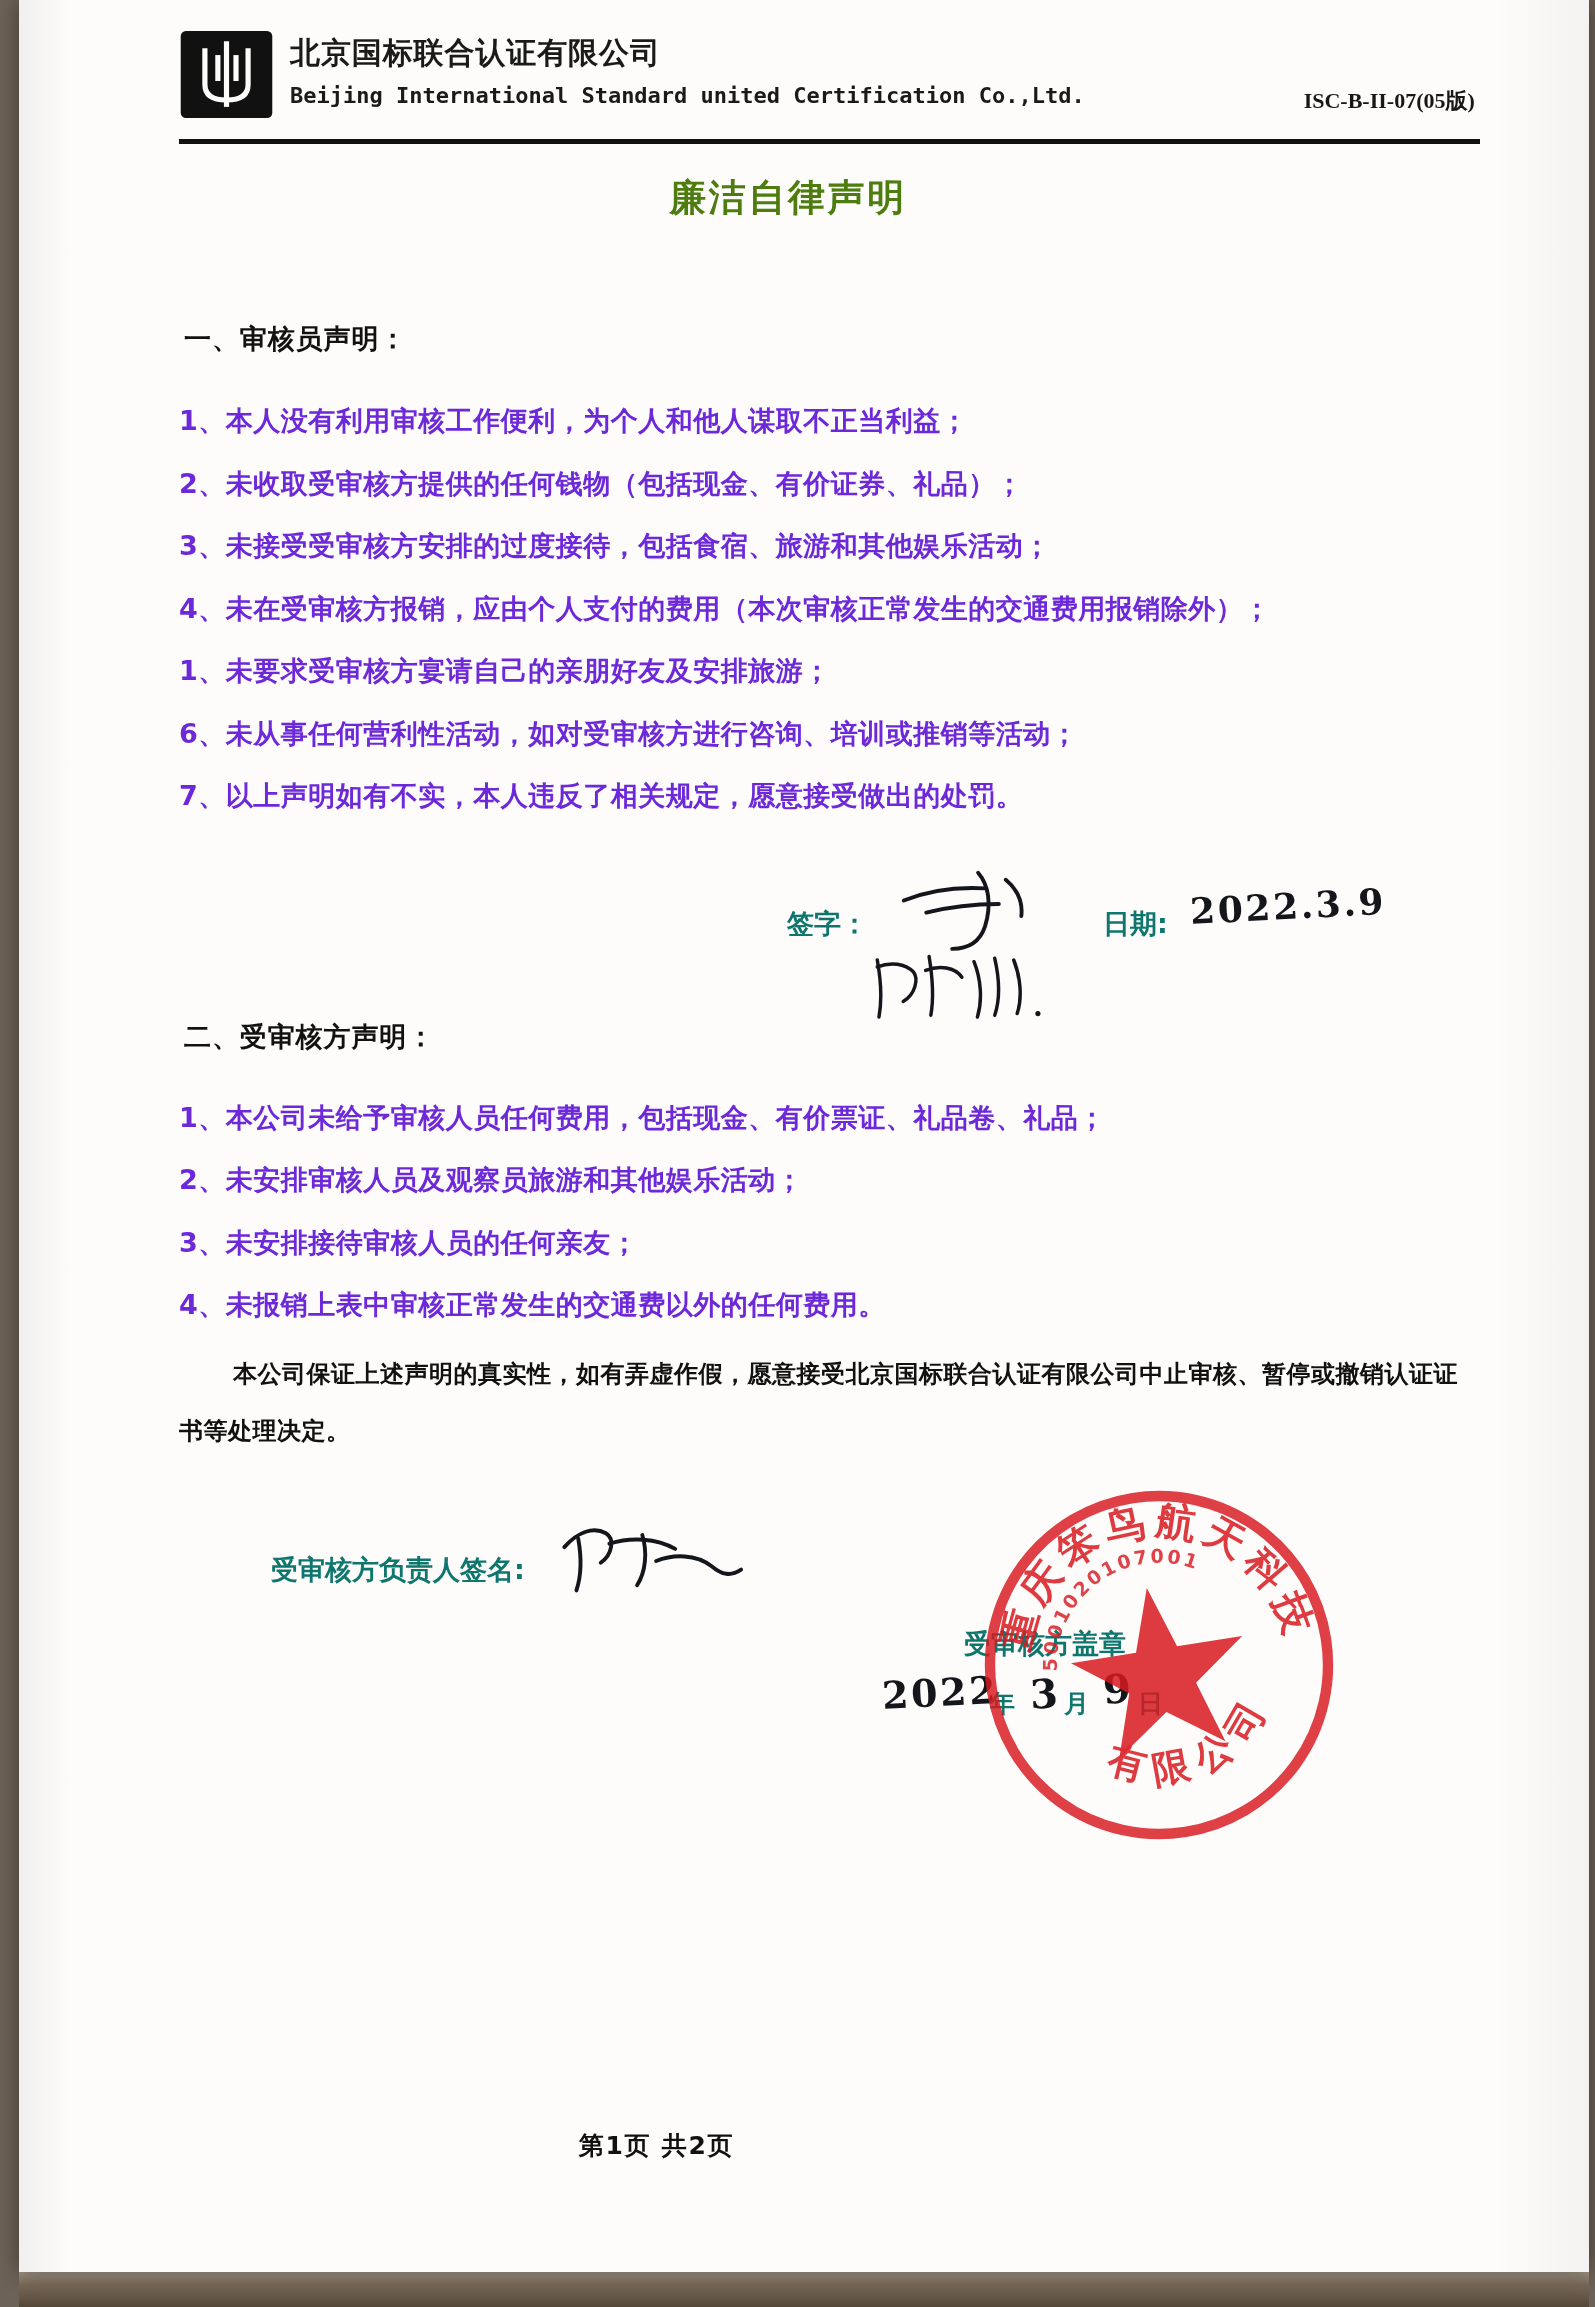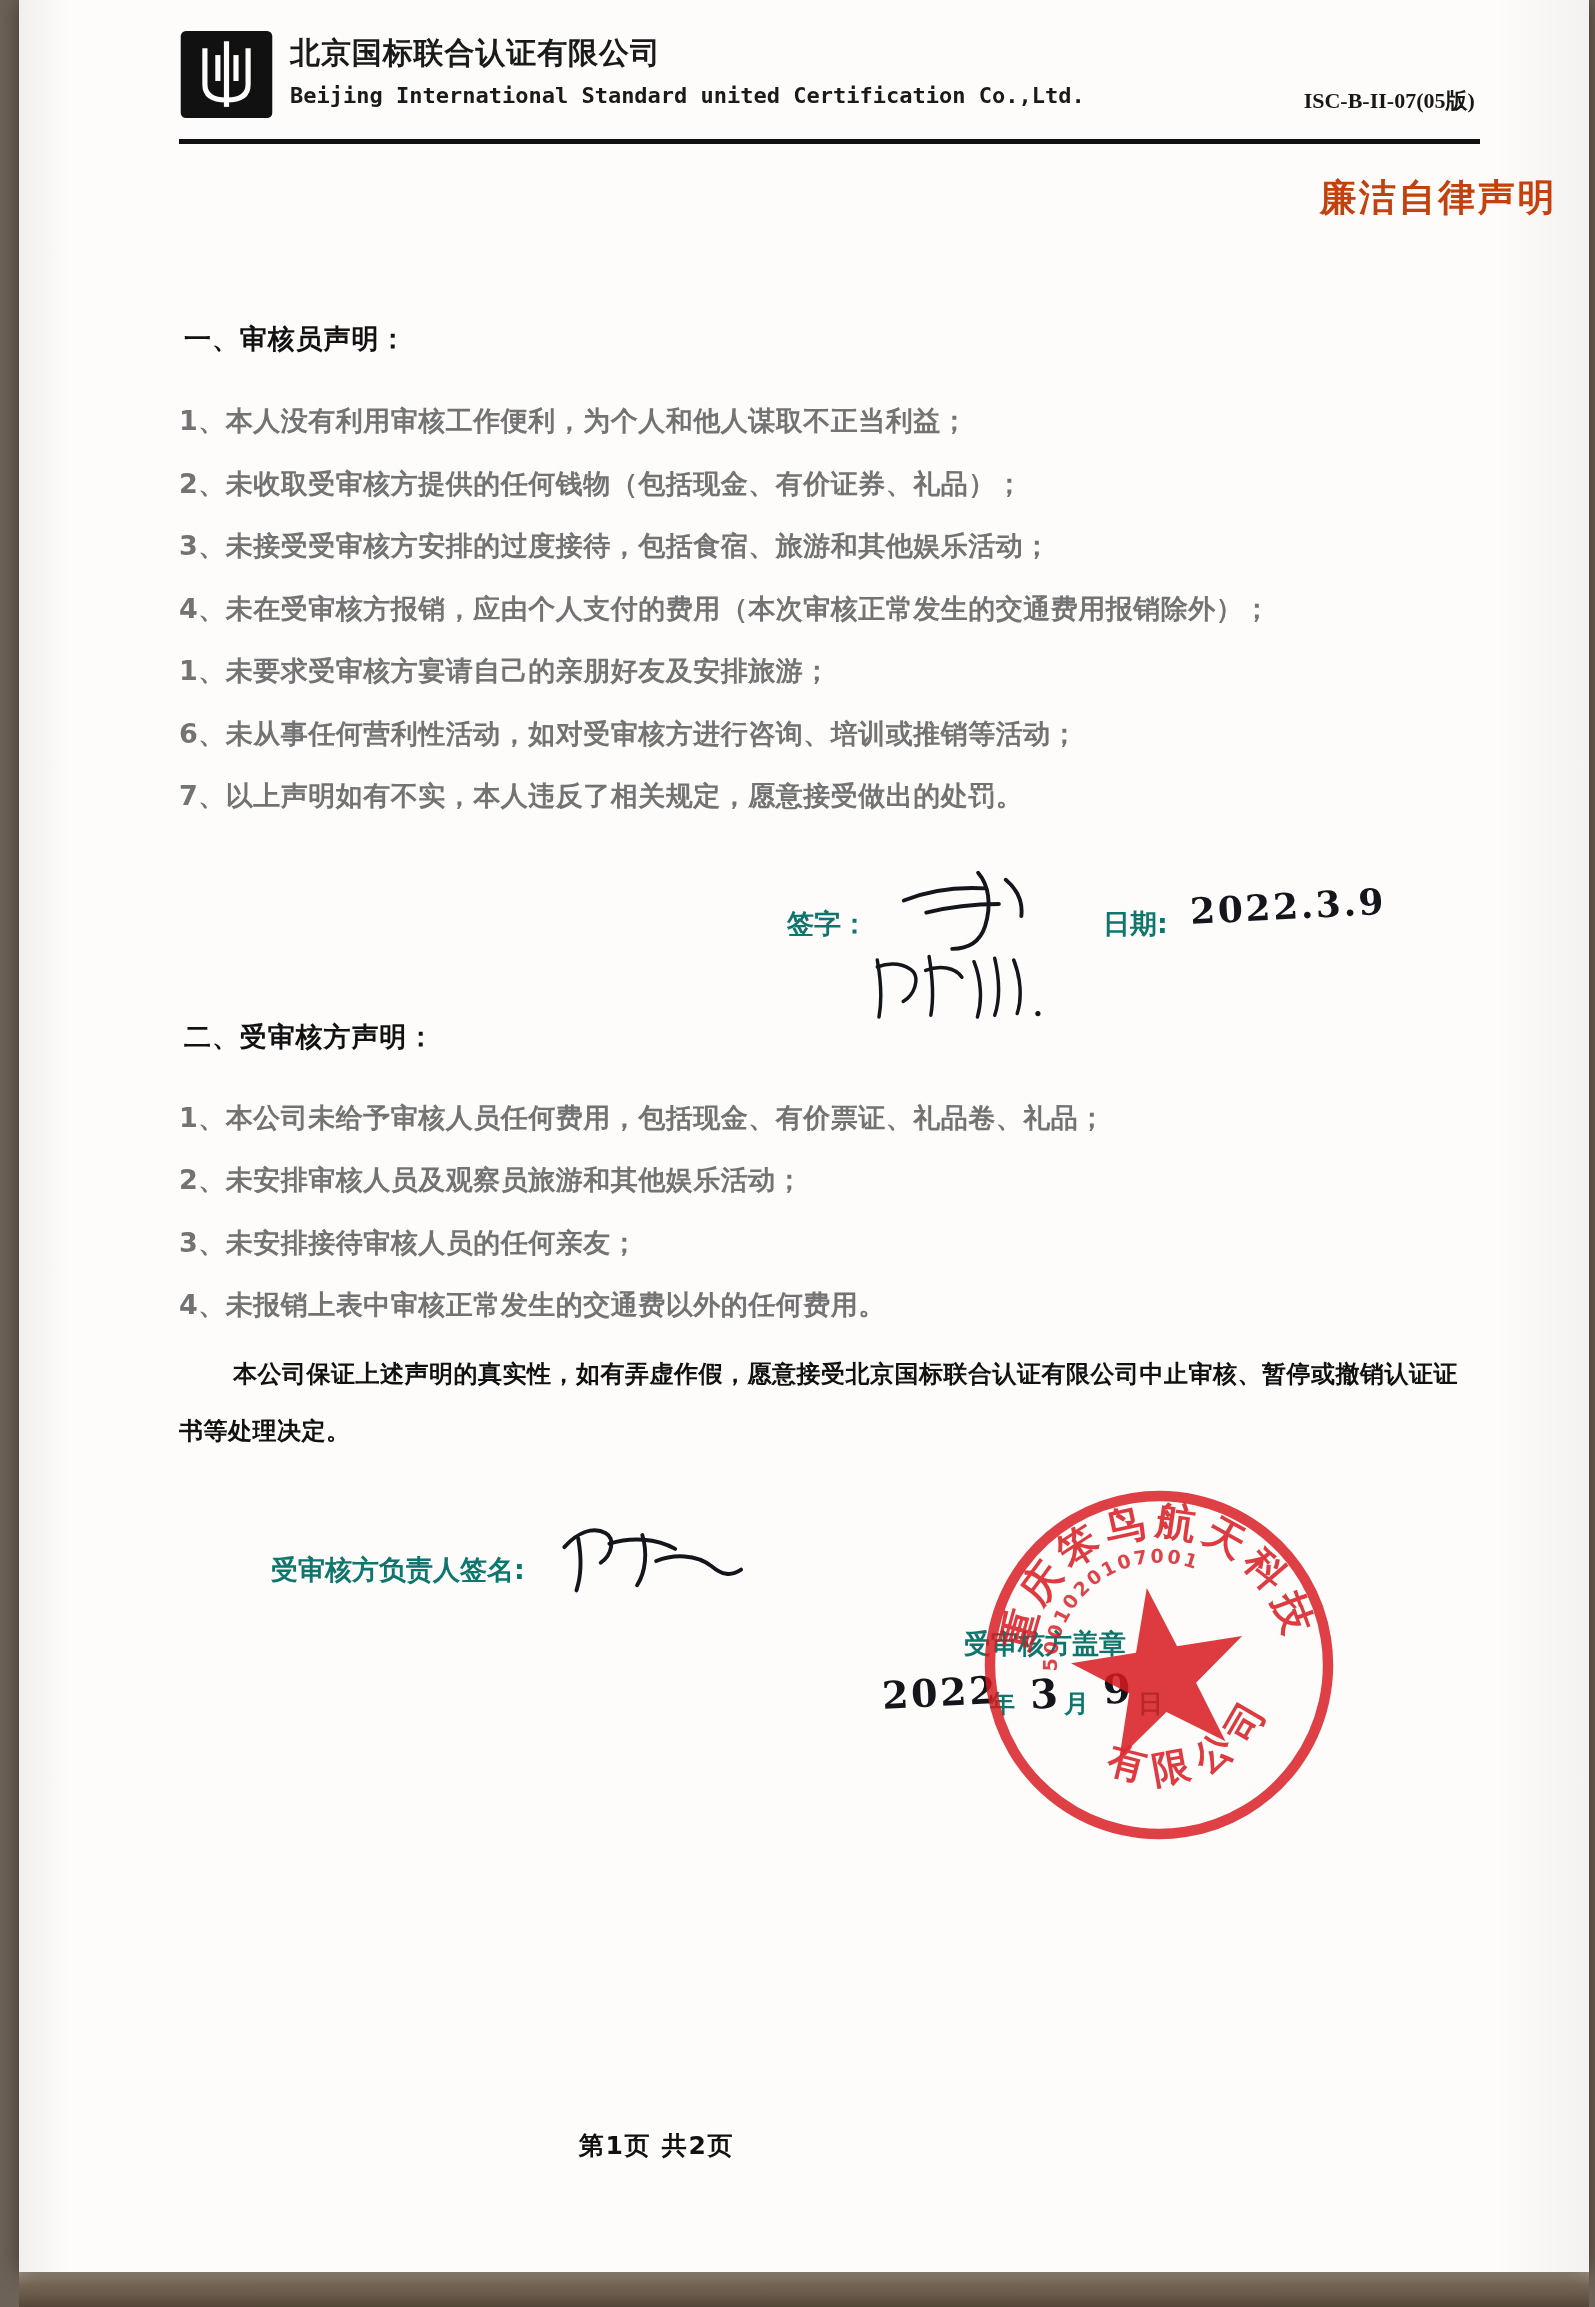--- a/index.html
+++ b/index.html
@@ -105,41 +105,41 @@
     height: 5.2px;
     background: #111;
   }
 
   
   .doc-title {
     position: absolute;
     left: 0;
     top: 173px;
     width: 1538px;
-    text-align: right;
+    text-align: center;
     font-size: 37px;
     font-weight: 700;
     letter-spacing: 2.6px;
-    color: #c2410c;
+    color: #4d7c0f;
   }
 
   
   .section-head {
     position: absolute;
     font-size: 27px;
     font-weight: 700;
     color: #111;
     letter-spacing: 0.9px;
     white-space: nowrap;
   }
   .clause {
     position: absolute;
     font-size: 27px;
     font-weight: 700;
-    color: #737373;
+    color: #6d28d9;
     letter-spacing: 0.5px;
     white-space: nowrap;
   }
   .para {
     position: absolute;
     font-size: 24px;
     font-weight: 700;
     color: #111;
     letter-spacing: 0.5px;
     line-height: 57px;

